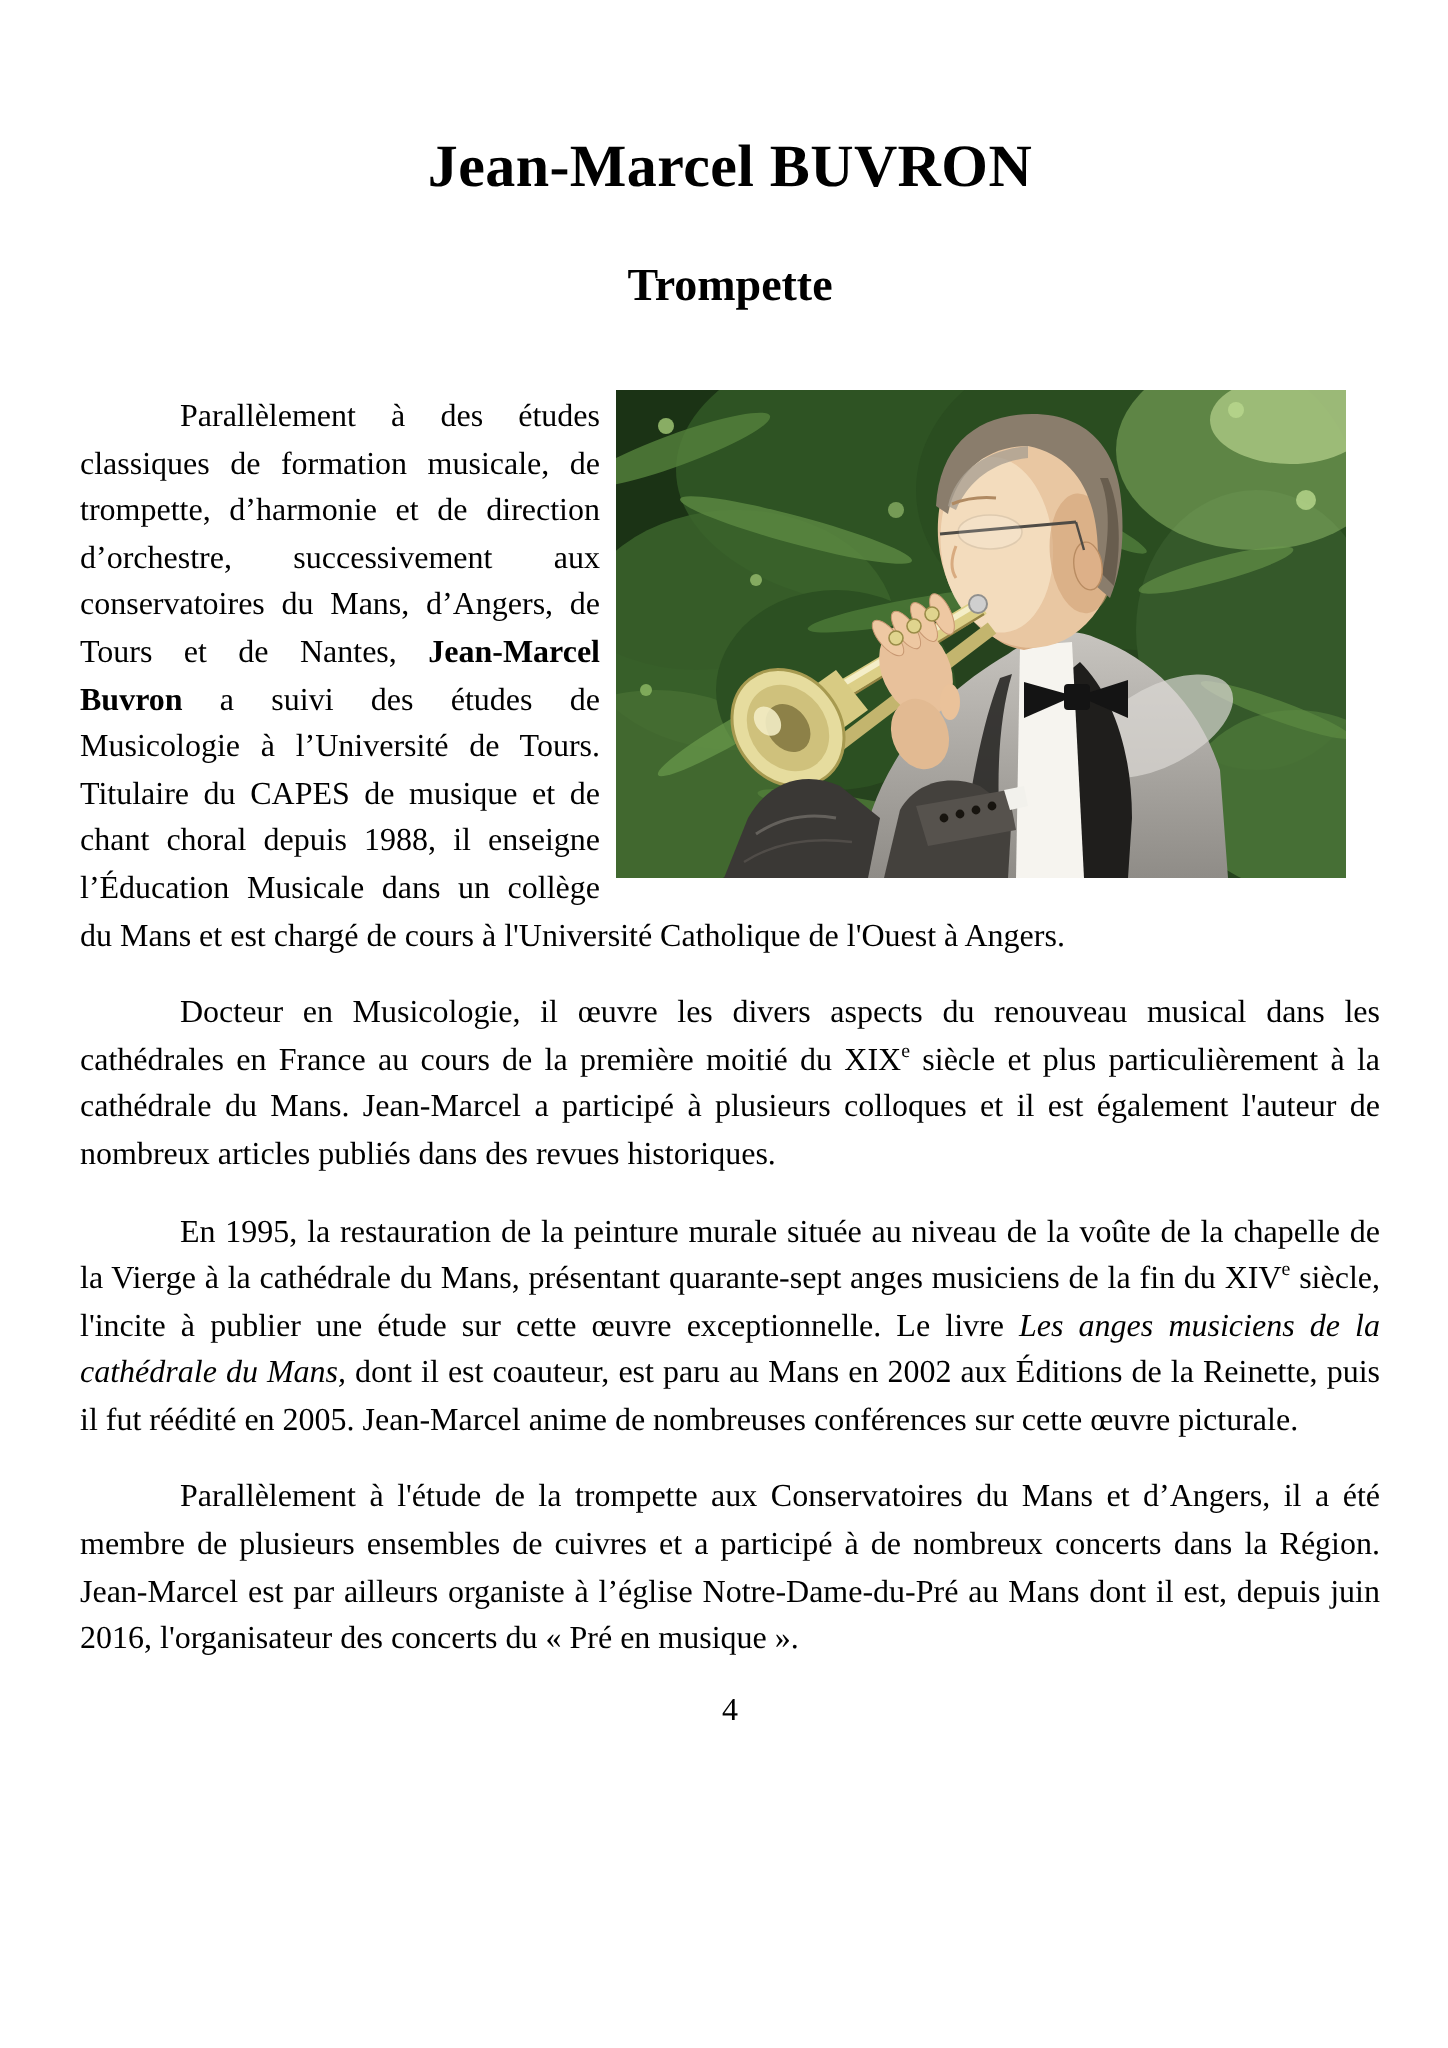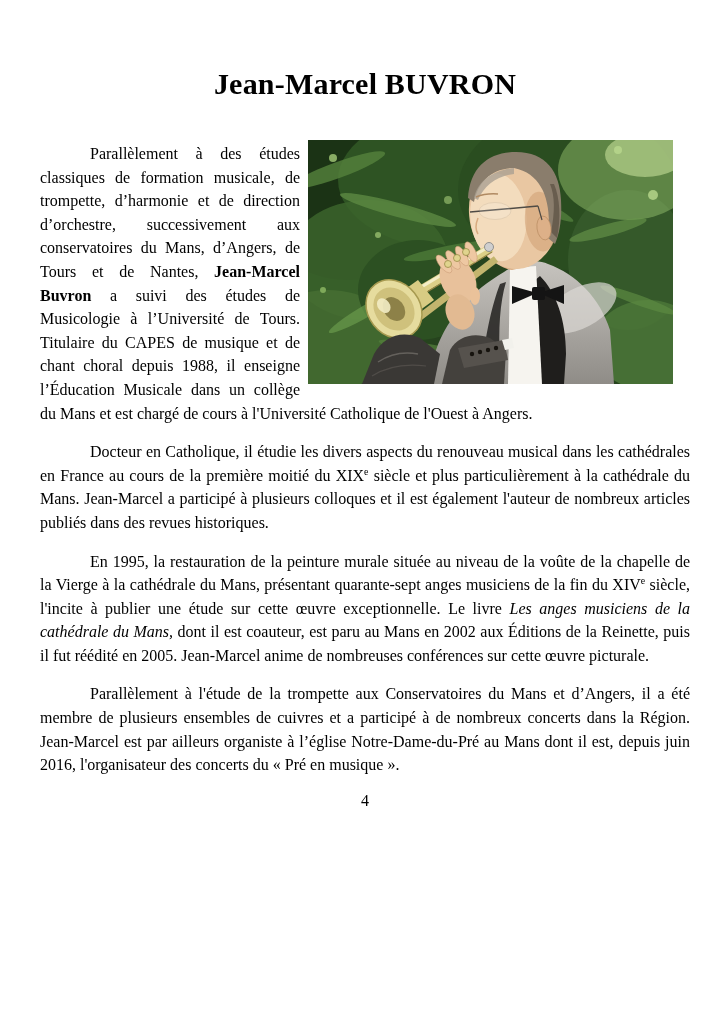--- a/index.html
+++ b/index.html
@@ -55,20 +55,21 @@
     font-size:16px;
     margin-top:0;
   }
 </style>
 </head>
 <body>
 
 <div class="page">
 
   <h1 class="doc-title">Jean-Marcel BUVRON</h1>
+  <h2 class="doc-subtitle">Trompette</h2>
 
   <div class="content">
 
     <p><span class="photo-float">
           <svg viewBox="0 0 365 244" xmlns="http://www.w3.org/2000/svg" preserveAspectRatio="none">
       <defs>
         <linearGradient id="suitGrad" x1="0" y1="0" x2="0" y2="1">
           <stop offset="0" stop-color="#c7c4bf"></stop>
           <stop offset="1" stop-color="#8f8c87"></stop>
         </linearGradient>
@@ -165,21 +166,21 @@
           <ellipse cx="167" cy="156" rx="5" ry="9" fill="#eac29a"></ellipse>
         </g>
         <circle cx="140" cy="124" r="3.5" fill="#e0d48e" stroke="#9a8c48" stroke-width=".8"></circle>
         <circle cx="149" cy="118" r="3.5" fill="#e0d48e" stroke="#9a8c48" stroke-width=".8"></circle>
         <circle cx="158" cy="112" r="3.5" fill="#e0d48e" stroke="#9a8c48" stroke-width=".8"></circle>
         <circle cx="181" cy="107" r="4.5" fill="#cfcfcf" stroke="#90908e" stroke-width="1"></circle>
       </g>
     </svg>
         </span><span>Parallèlement à des études classiques de formation musicale, de trompette, d’harmonie et de direction d’orchestre, successivement aux conservatoires du Mans, d’Angers, de Tours et de Nantes, </span><span class="seg-bold">Jean-Marcel Buvron</span><span> a suivi des études de Musicologie à l’Université de Tours. Titulaire du CAPES de musique et de chant choral depuis 1988, il enseigne l’Éducation Musicale dans un collège du Mans et est chargé de cours à l'Université Catholique de l'Ouest à Angers.</span></p>
 
-    <p><span>Docteur en Catholique, il étudie les divers aspects du renouveau musical dans les cathédrales en France au cours de la première moitié du XIX</span><span class="seg-sup">e</span><span> siècle et plus particulièrement à la cathédrale du Mans. Jean-Marcel a participé à plusieurs colloques et il est également l'auteur de nombreux articles publiés dans des revues historiques.</span></p>
+    <p><span>Docteur en Musicologie, il œuvre les divers aspects du renouveau musical dans les cathédrales en France au cours de la première moitié du XIX</span><span class="seg-sup">e</span><span> siècle et plus particulièrement à la cathédrale du Mans. Jean-Marcel a participé à plusieurs colloques et il est également l'auteur de nombreux articles publiés dans des revues historiques.</span></p>
 
     <p><span>En 1995, la restauration de la peinture murale située au niveau de la voûte de la chapelle de la Vierge à la cathédrale du Mans, présentant quarante-sept anges musiciens de la fin du XIV</span><span class="seg-sup">e</span><span> siècle, l'incite à publier une étude sur cette œuvre exceptionnelle. Le livre </span><span class="seg-italic">Les anges musiciens de la cathédrale du Mans,</span><span> dont il est coauteur, est paru au Mans en 2002 aux Éditions de la Reinette, puis il fut réédité en 2005. Jean-Marcel anime de nombreuses conférences sur cette œuvre picturale.</span></p>
 
     <p><span>Parallèlement à l'étude de la trompette aux Conservatoires du Mans et d’Angers, il a été membre de plusieurs ensembles de cuivres et a participé à de nombreux concerts dans la Région. Jean-Marcel est par ailleurs organiste à l’église Notre-Dame-du-Pré au Mans dont il est, depuis juin 2016, l'organisateur des concerts du « Pré en musique ».</span></p>
 
   </div>
 
   <div class="page-number">4</div>
 
 </div>

